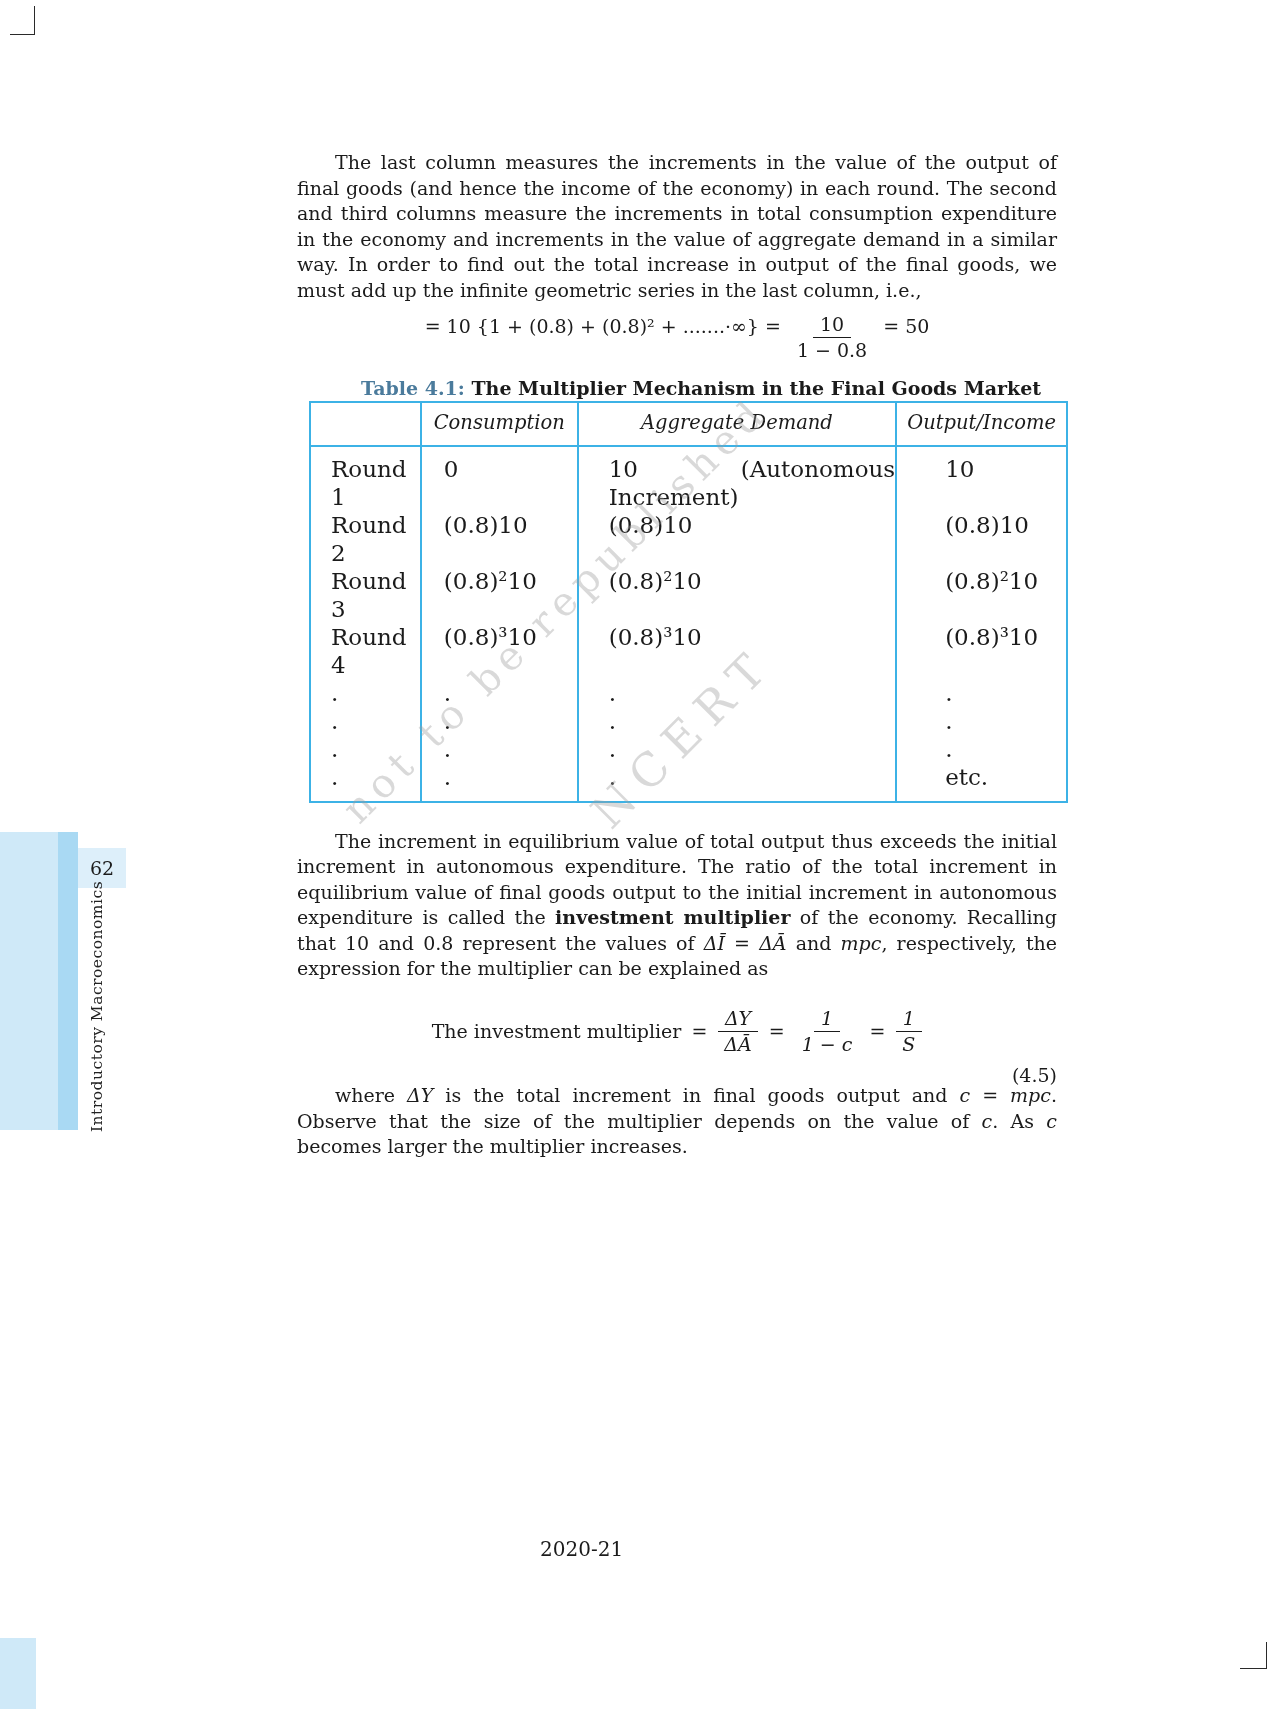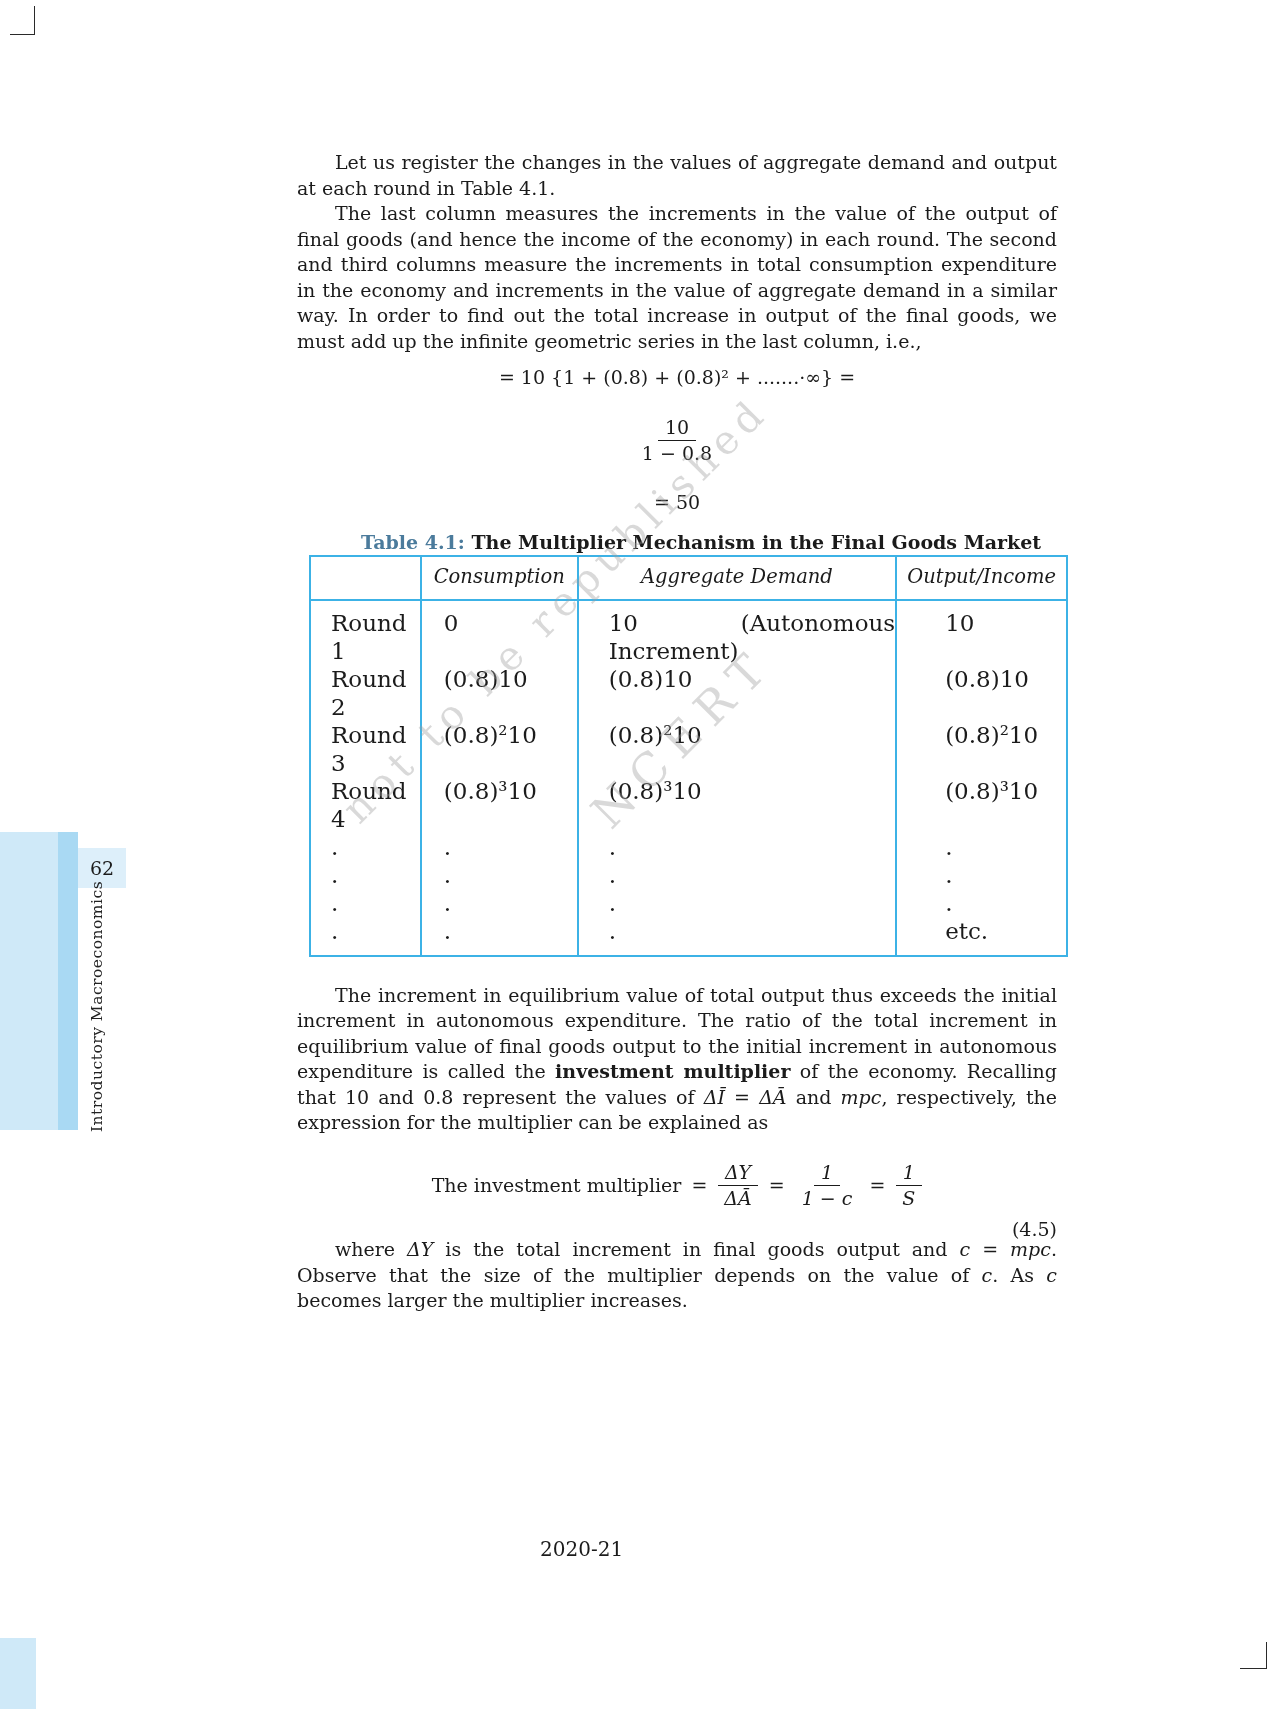--- a/index.html
+++ b/index.html
@@ -35,21 +35,21 @@
   .main{position:absolute;left:297px;top:150px;width:760px;font-size:19px;
         line-height:25.5px;text-align:justify;z-index:1;}
   .main p{margin:0;}
   .indent{text-indent:38px;}
   .mi{font-style:italic;}
   .bold{font-weight:bold;}
 
   
   .series{margin:11px 0 14px;text-align:center;}
   .series-l1{margin-bottom:7px;}
-  .series-l2{display:flex;justify-content:center;align-items:center;gap:26px;flex-direction:column;}
+  .series-l2{display:flex;justify-content:center;align-items:flex-start;gap:9px;}
   .frac{display:inline-flex;flex-direction:column;align-items:center;line-height:1.12;}
   .frac .num{padding:0 7px 2px;border-bottom:1.7px solid #1b1b1b;}
   .frac .den{padding:2px 7px 0;}
 
   
   .tbl-caption{text-align:center;margin:20px 0 10px;font-weight:bold;text-indent:0;}
   .tbl-caption .lbl{color:#4b7b9c;margin-left:48px;}
   table.multiplier{border-collapse:collapse;width:759px;border:2.5px solid #3cb2e6;margin:0 12px 26px;}
   .multiplier th{font-weight:normal;font-style:italic;font-size:19.5px;text-align:center;
                  padding:7px 4px 9px;border-bottom:2px solid #3cb2e6;}
@@ -84,21 +84,20 @@
   <div class="bottom-box"></div>
 
   <div class="watermark">
     <div class="wm1">not to be republished</div>
     <div class="wm2">NCERT</div>
   </div>
 
   <div class="main">
 
 
-    <p class="indent">Let us register the changes in the values of aggregate demand and output at each round in Table 4.1.</p>
 
     <p class="indent">The last column measures the increments in the value of the output of final goods (and hence the income of the economy) in each round. The second and third columns measure the increments in total consumption expenditure in the economy and increments in the value of aggregate demand in a similar way. In order to find out the total increase in output of the final goods, we must add up the infinite geometric series in the last column, i.e.,</p>
 
     <div class="series">
       <div class="series-l2">
         <span>= 10 {1 + (0.8) + (0.8)² + .......·∞} =</span>
         <span class="frac">
           <span class="num">10</span>
           <span class="den">1 − 0.8</span>
         </span>

